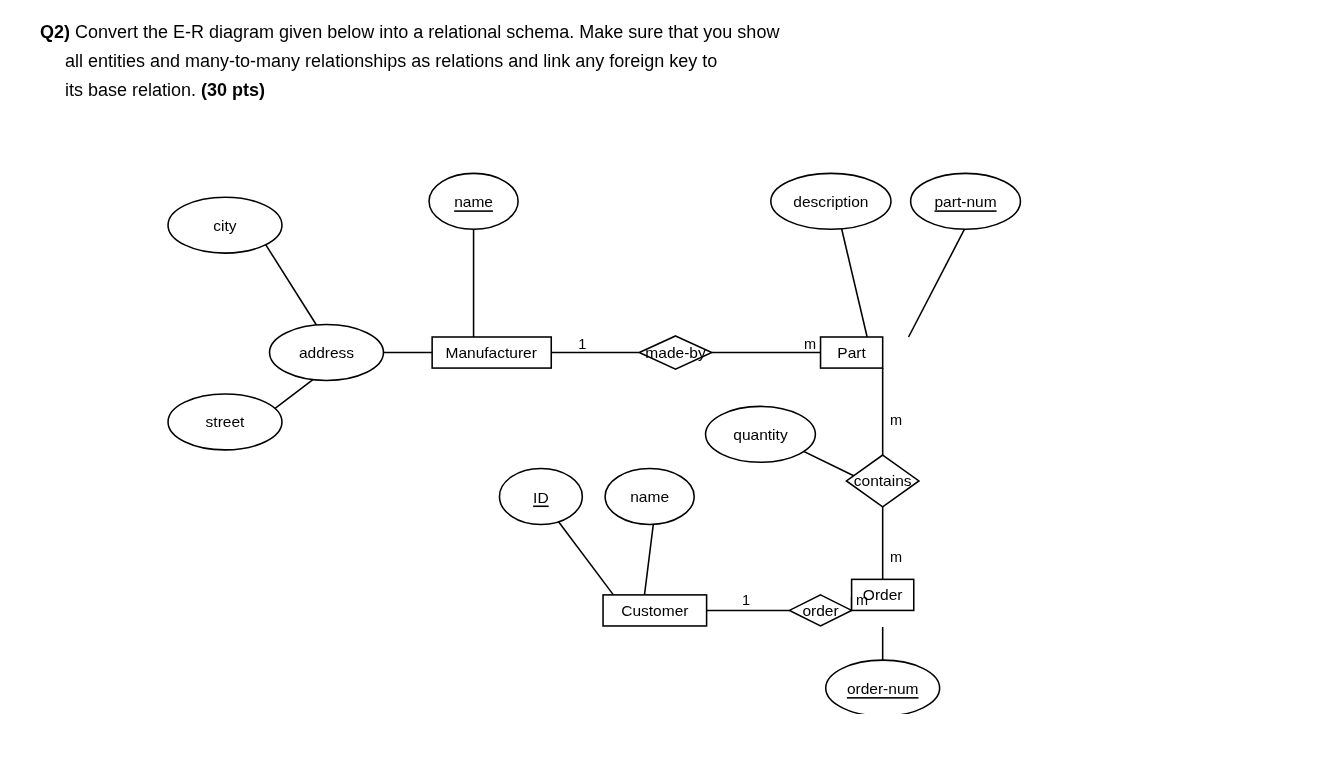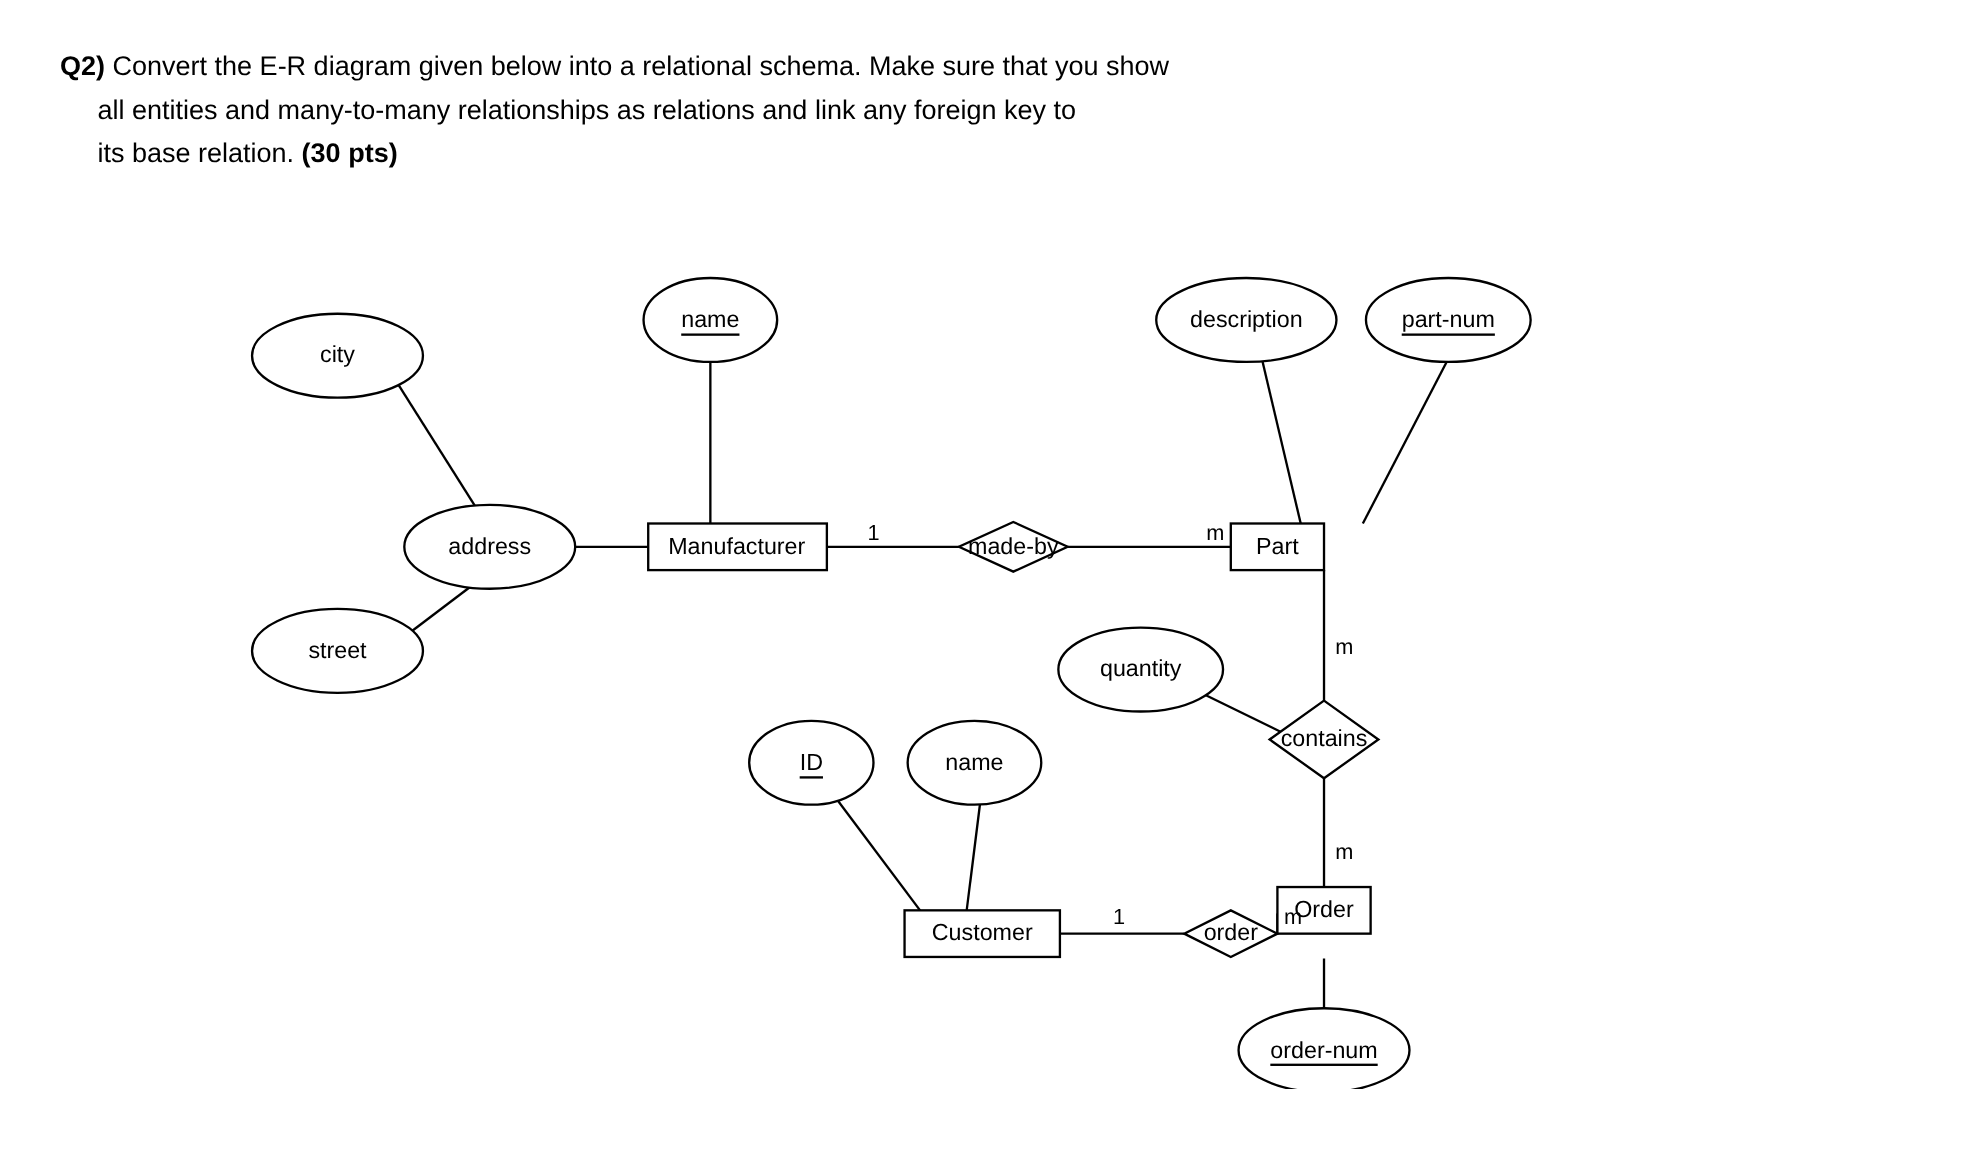--- a/index.html
+++ b/index.html
@@ -4,21 +4,21 @@
   <style>
     * { margin: 0; padding: 0; box-sizing: border-box; }
     body {
       background: #fff;
       font-family: Arial, sans-serif;
       width: 1323px;
       min-height: 779px;
       position: relative;
     }
     .page {
-      padding: 30px 40px;
+      padding: 18px 40px;
     }
     .question-text {
       font-size: 18px;
       line-height: 1.6;
       margin-bottom: 30px;
       max-width: 900px;
     }
     .question-text .q-label {
       font-weight: bold;
     }

